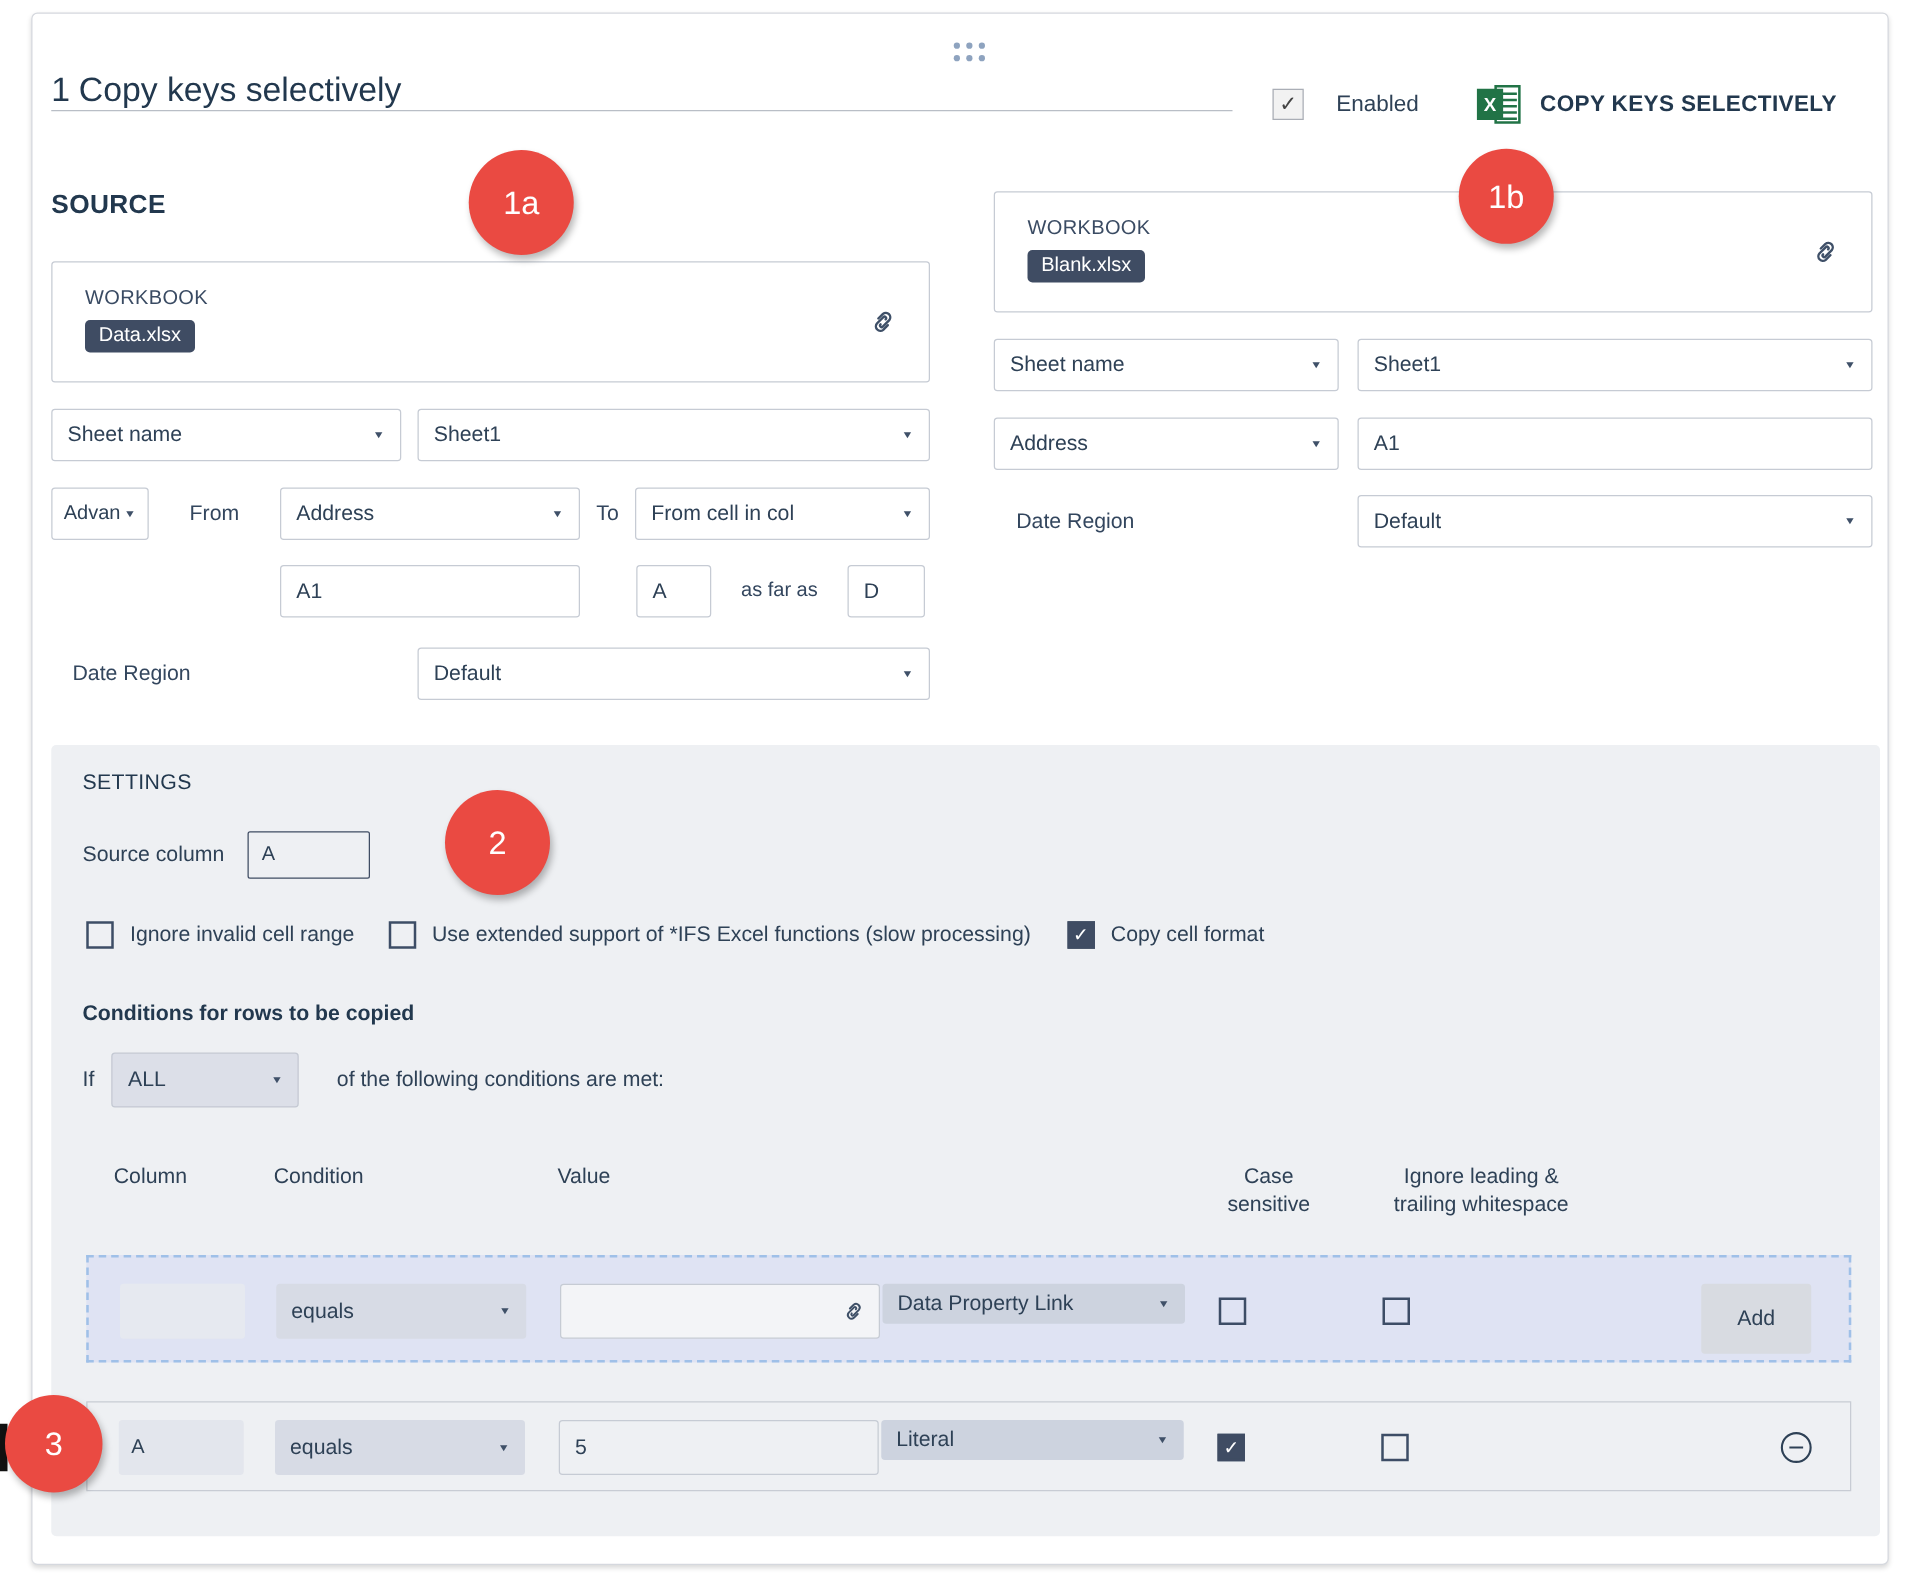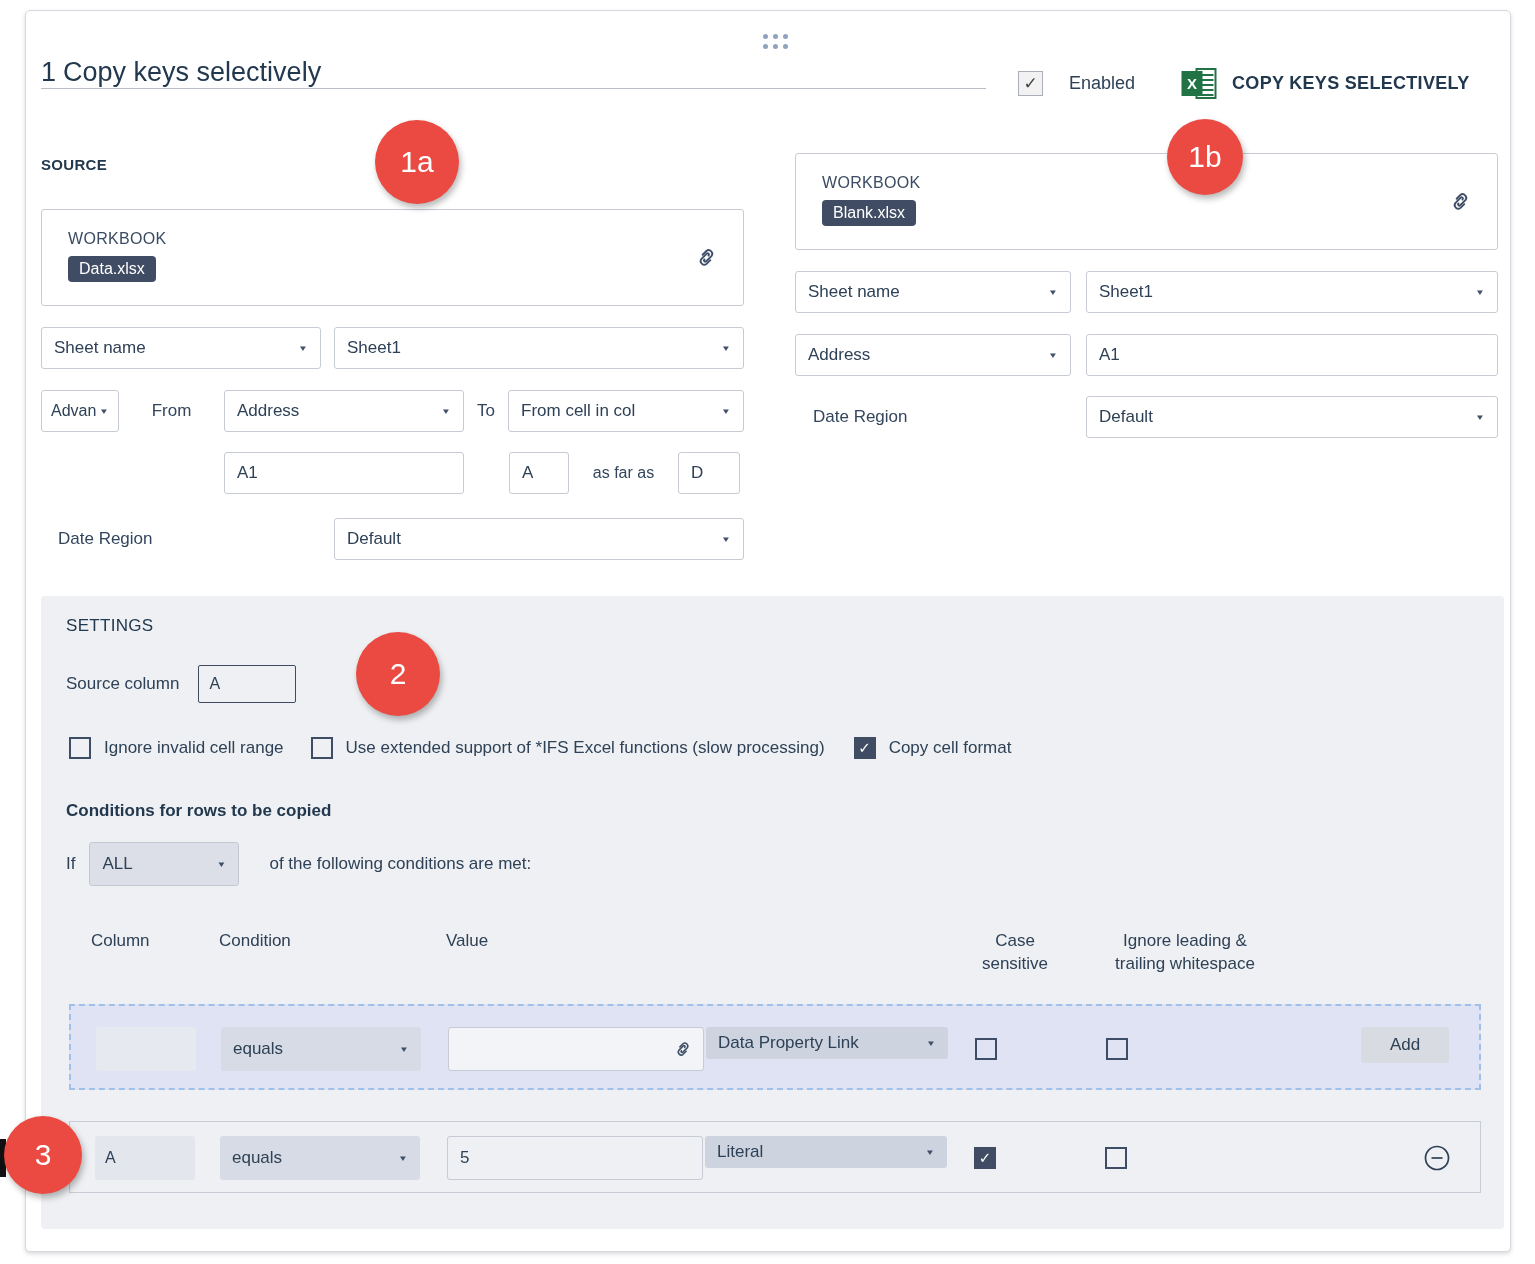--- a/index.html
+++ b/index.html
@@ -23,21 +23,21 @@
   .cb-enabled { width:25px; height:25px; background:#f2f2f2; border:1px solid #aaaeb6;
     display:flex; align-items:center; justify-content:center; font-size:17px; color:#444; cursor:pointer; }
   .enabled-lbl { margin-left:26px; font-size:18px; }
   .excel-ic { margin-left:46px; width:37px; height:33px; }
   .action-lbl { margin-left:14px; font-size:18px; font-weight:700; color:#22384e; letter-spacing:.3px; white-space:nowrap; }
 
   
   .columns { position:absolute; left:15px; top:142px; width:1457px; display:flex; gap:51px; }
   .col { width:703px; }
   .sec-row { display:flex; justify-content:space-between; align-items:center; height:22px; margin-bottom:34px; }
-  .sec-lbl { font-weight:700; font-size:15px; color:#22384e; letter-spacing:.3px; }
+  .sec-lbl { font-weight:700; font-size:21px; color:#22384e; letter-spacing:.3px; }
   .link { color:#2b78d4; font-size:18px; cursor:pointer; }
 
   .wb-box { height:97px; border:1px solid #c6cbd4; border-radius:3px; position:relative;
     padding:20px 0 0 26px; margin-bottom:21px; }
   .wb-lbl { font-size:16px; color:#3a4b63; letter-spacing:.3px; }
   .wb-tag { display:inline-block; margin-top:8px; background:#3f4c63; color:#fff;
     font-size:16px; padding:4px 11px; border-radius:4px; }
   .wb-link { position:absolute; right:24px; top:34px; width:26px; height:26px; cursor:pointer; }
 
   .frow { display:flex; margin-bottom:21px; height:42px; }
@@ -78,28 +78,28 @@
   .c-col { left:25px; width:100px; height:44px; background:#e3e6ed; border-radius:3px;
     display:flex; align-items:center; padding:0 10px; font-size:16px; }
   .c-dd { left:150px; width:200px; height:44px; background:#d7dbe5; border:none; }
   .c-val { left:377px; width:256px; height:44px; background:#f3f4f7; }
   .c-type { left:635px; width:242px; height:32px; background:#cdd3df; border:none; }
   .c-cb1 { left:904px; } .c-cb2 { left:1035px; }
   .row-template > * { top:21px; } .row-item > * { top:14px; }
   .row-template .c-cb1,.row-template .c-cb2 { top:32px; }
   .row-item .c-cb1,.row-item .c-cb2 { top:25px; }
   .val-link { position:absolute; right:9px; top:50%; transform:translateY(-50%); width:22px; height:22px; cursor:pointer; }
-  .add-btn { left:auto; right:30px; width:88px; height:36px; background:#d8dbe1; border-radius:3px;
+  .add-btn { left:auto; right:30px; width:88px; height:56px; background:#d8dbe1; border-radius:3px;
     display:flex; align-items:center; justify-content:center; font-size:17px; color:#2e4156; cursor:pointer; }
   .rm-btn { left:auto; right:28px; width:30px; height:30px; cursor:pointer; }
   .row-item .rm-btn { top:21px; }
 
   
   .badge { position:absolute; border-radius:50%; background:#ea4a42; color:#fff;
-    display:flex; align-items:center; justify-content:center; font-size:30px;
+    display:flex; align-items:center; justify-content:center; font-size:26px;
     box-shadow:2px 4px 6px rgba(0,0,0,.28); z-index:5; }
   .b-1a { left:375px; top:120px; width:84px; height:84px; }
   .b-1b { left:1167px; top:119px; width:76px; height:76px; }
   .b-2  { left:356px; top:632px; width:84px; height:84px; }
   .b-3  { left:4px;   top:1116px; width:78px; height:78px; }
   .edge-artifact { position:absolute; left:0; top:1139px; width:6px; height:38px; background:#111; z-index:4; }
 </style>
 </head>
 <body>
 

